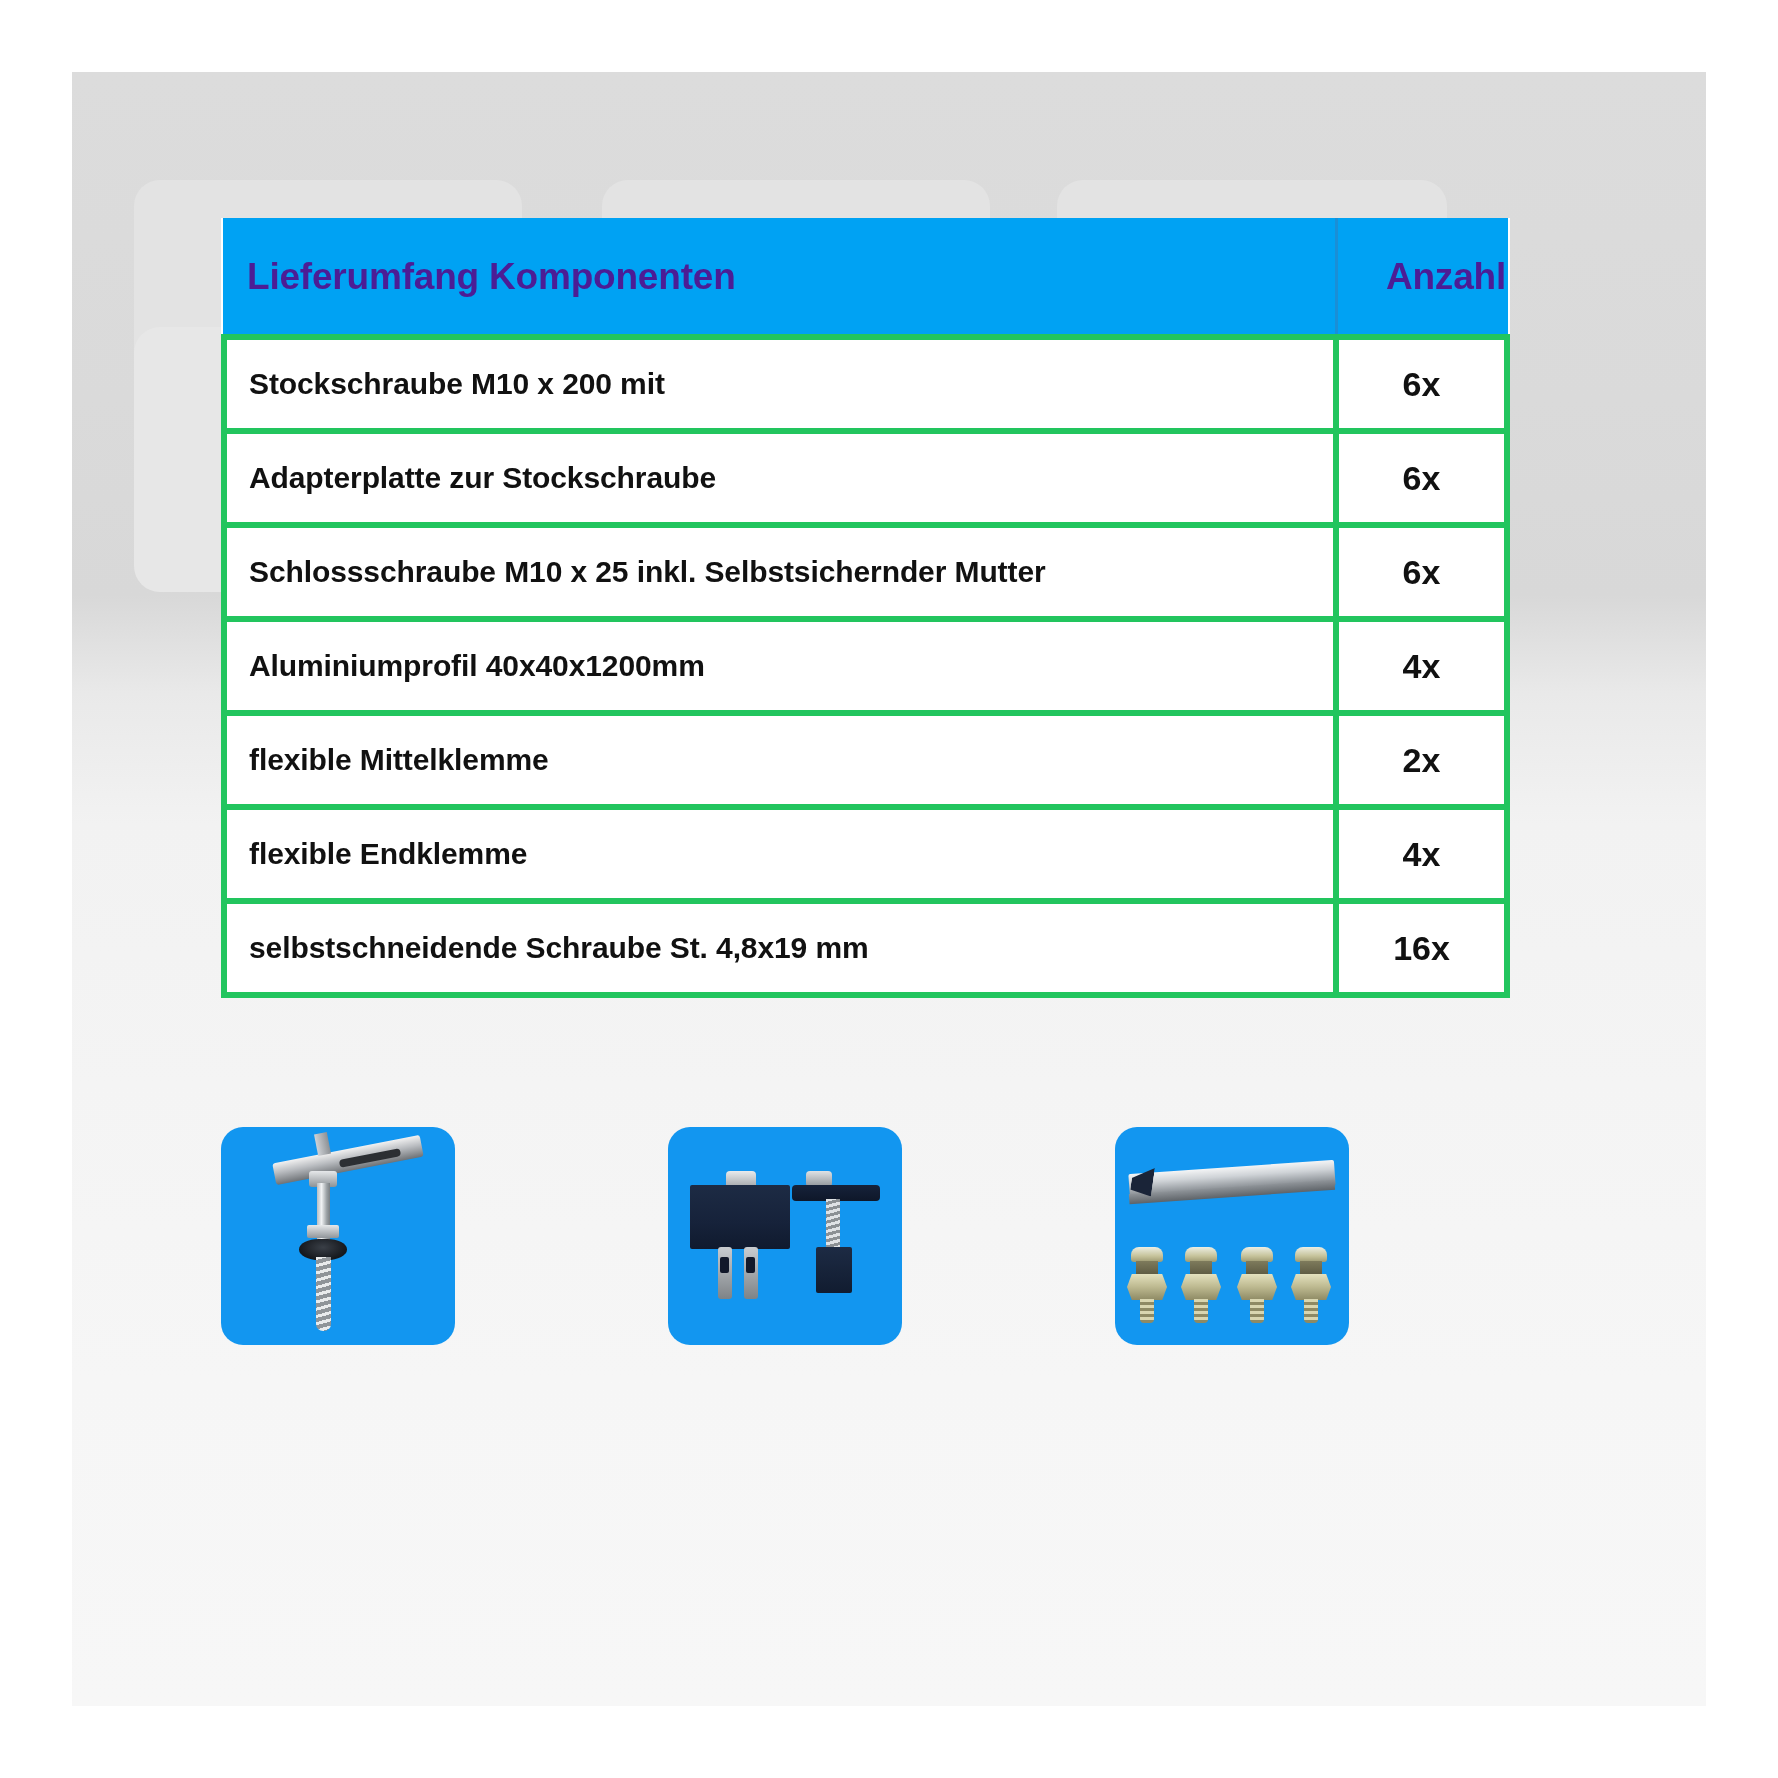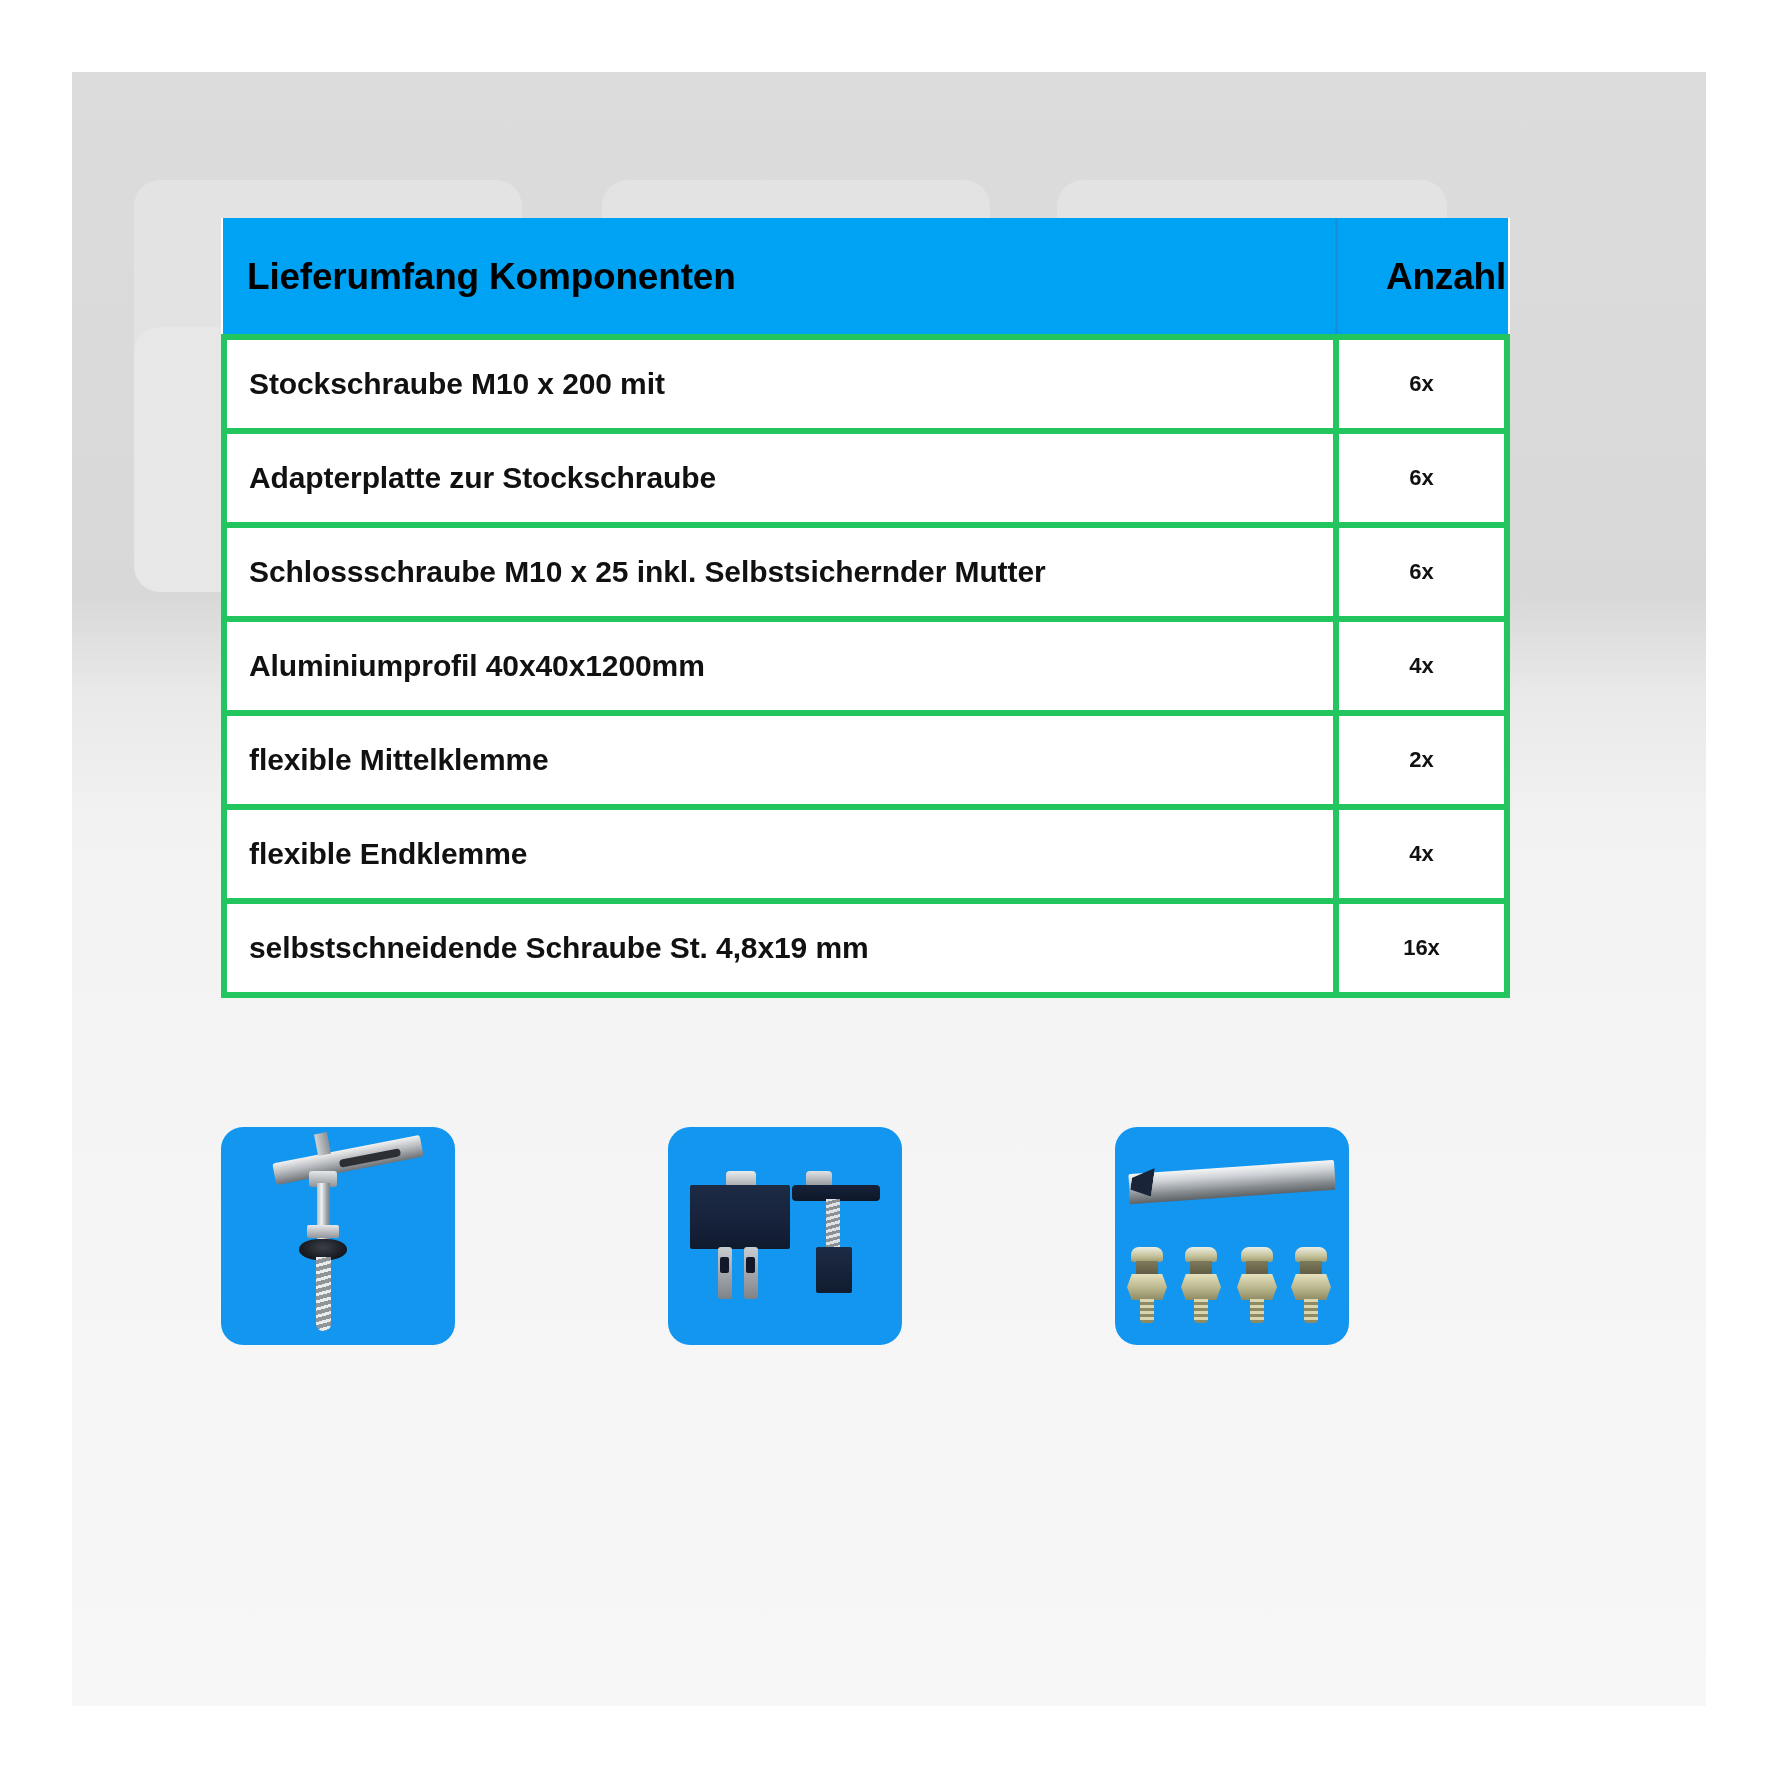--- a/index.html
+++ b/index.html
@@ -67,21 +67,21 @@
     width: 100%;
     table-layout: fixed;
     background: #ffffff;
     box-shadow: 0 0 0 0 transparent;
   }
   table.parts col.c-name { width: 1112px; }
   table.parts col.c-qty  { width: 171px; }
 
   thead th {
     background: #00A2F3;
-    color: #000000;
+    color: #4c1d95;
     font-size: 37px;
     font-weight: bold;
     letter-spacing: -0.2px;
     height: 114px;
     padding: 0 0 0 22px;
     text-align: left;
     vertical-align: middle;
     border: 2px solid #00A2F3;
   }
   thead th.qty-head {
@@ -98,21 +98,21 @@
   }
   tbody td.name {
     padding-left: 22px;
     font-size: 30px;
     font-weight: bold;
     color: #111111;
     letter-spacing: -0.1px;
   }
   tbody td.qty {
     text-align: center;
-    font-size: 22px;
+    font-size: 34px;
     font-weight: bold;
     color: #111111;
   }
 
   
   #tiles {
     position: absolute;
     left: 221px;
     top: 1127px;
     width: 1128px;

